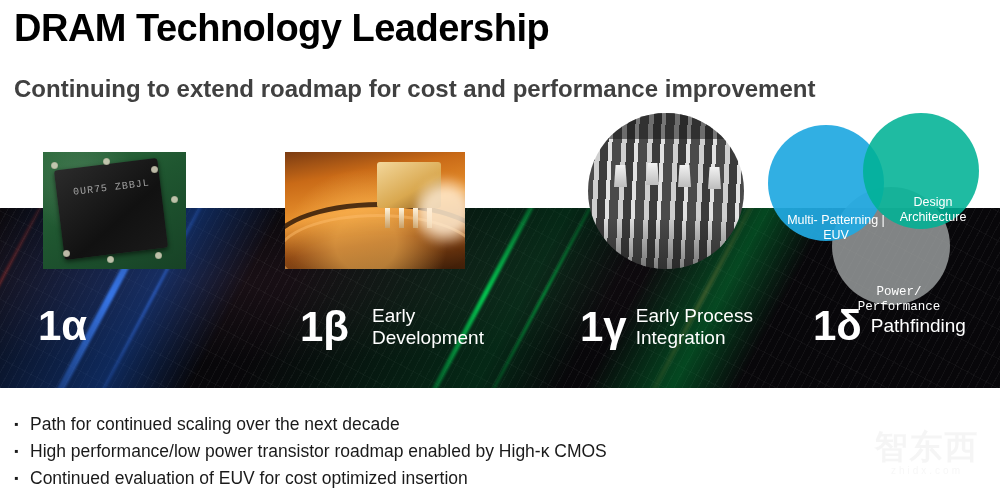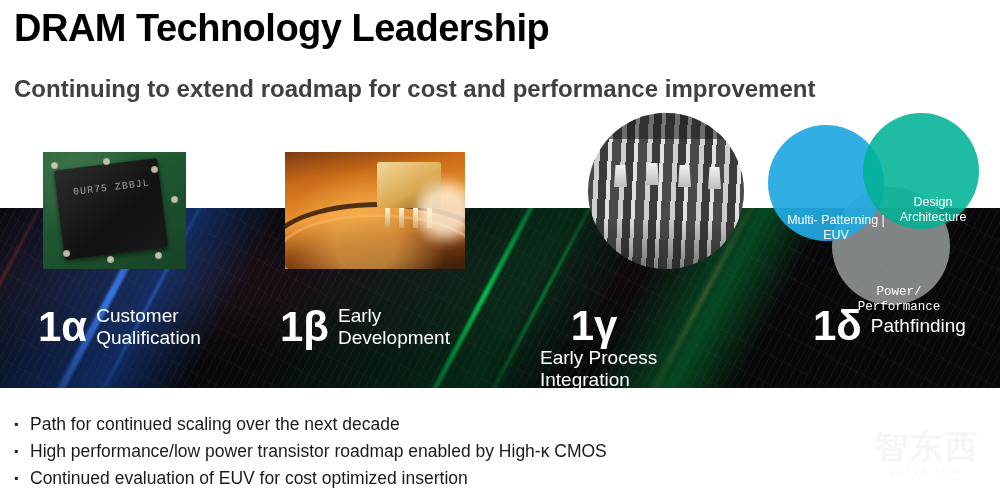--- a/index.html
+++ b/index.html
@@ -277,22 +277,22 @@
     line-height: 42px;
     white-space: nowrap;
     margin-right: 9px;
   }
   .node .caption {
     font-size: 19px;
     line-height: 22px;
     white-space: pre-line;
   }
   .node-1a { left: 38px;  top: 305px; }
-  .node-1b { left: 280px; top: 305px; }
-  .node-1g { left: 540px; top: 305px; flex-direction: column; }
+  .node-1b { left: 300px; top: 305px; gap: 14px; }
+  .node-1g { left: 580px; top: 305px; }
   .node-1d { left: 813px; top: 305px; }
 
   
   .bullets {
     position: absolute;
     left: 14px;
     top: 412px;
     width: 830px;
   }
   .bullet {
@@ -395,22 +395,20 @@
 EUV</span>
     </div>
     <div class="circle c-teal">
       <span class="label">Design
 Architecture</span>
     </div>
   </div>
 
   <div class="node node-1a">
     <span class="greek">1α</span>
-    <span class="caption">Customer
-Qualification</span>
   </div>
   <div class="node node-1b">
     <span class="greek">1β</span>
     <span class="caption">Early
 Development</span>
   </div>
   <div class="node node-1g">
     <span class="greek">1γ</span>
     <span class="caption">Early Process
 Integration</span>

